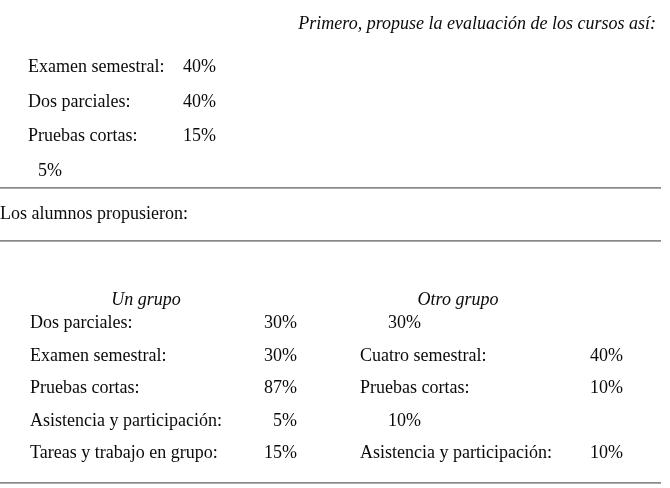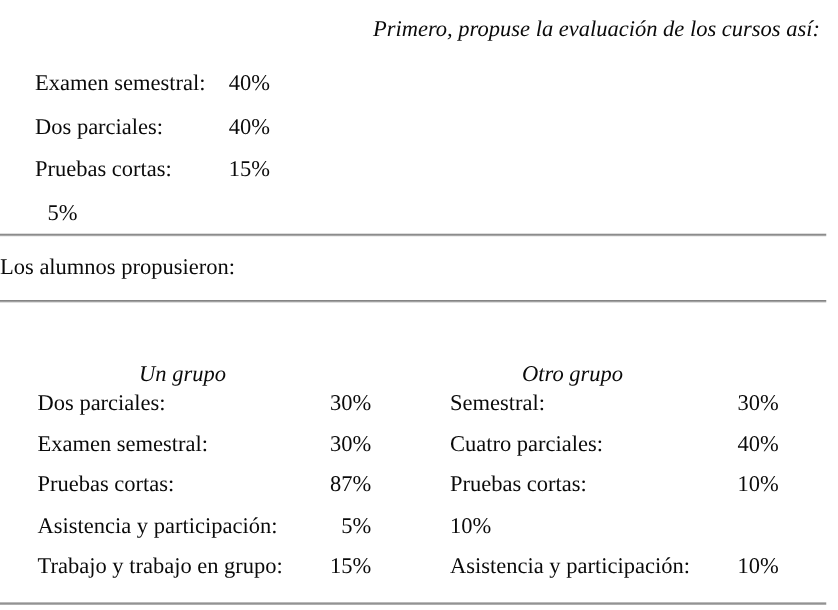--- a/index.html
+++ b/index.html
@@ -48,21 +48,21 @@
   .group-header.left  { left: 26px; }
   .group-header.right { left: 338px; }
 
   .group-col { top: 306px; }
   .group-col.left  { left: 30px;  width: 267px; }
   .group-col.right { left: 360px; width: 263px; }
   .crow {
     height: 32.6px; line-height: 32.6px;
     display: flex; justify-content: space-between;
   }
-  .crow .pct { text-align: left; }
+  .crow .pct { text-align: left; margin-left: 28px; }
 </style>
 </head>
 <body>
 
 <div class="abs intro-title">Primero, propuse la evaluación de los cursos así:</div>
 
 <div class="abs teacher-list">
   <div class="trow">
     <span class="lbl">Examen semestral:</span>
       <span class="pct">40%</span>
@@ -103,32 +103,31 @@
   </div>
   <div class="crow">
     <span class="lbl">Pruebas cortas:</span>
       <span class="pct">87%</span>
   </div>
   <div class="crow">
     <span class="lbl">Asistencia y participación:</span>
       <span class="pct">5%</span>
   </div>
   <div class="crow">
-    <span class="lbl">Trabajo y trabajo en grupo:</span>
+    <span class="lbl">Tareas y trabajo en grupo:</span>
       <span class="pct">15%</span>
   </div>
 </div>
 
 <div class="abs group-col right">
   <div class="crow">
-    <span class="lbl">Semestral:</span>
       <span class="pct">30%</span>
   </div>
   <div class="crow">
-    <span class="lbl">Cuatro parciales:</span>
+    <span class="lbl">Cuatro semestral:</span>
       <span class="pct">40%</span>
   </div>
   <div class="crow">
     <span class="lbl">Pruebas cortas:</span>
       <span class="pct">10%</span>
   </div>
   <div class="crow">
       <span class="pct">10%</span>
   </div>
   <div class="crow">

